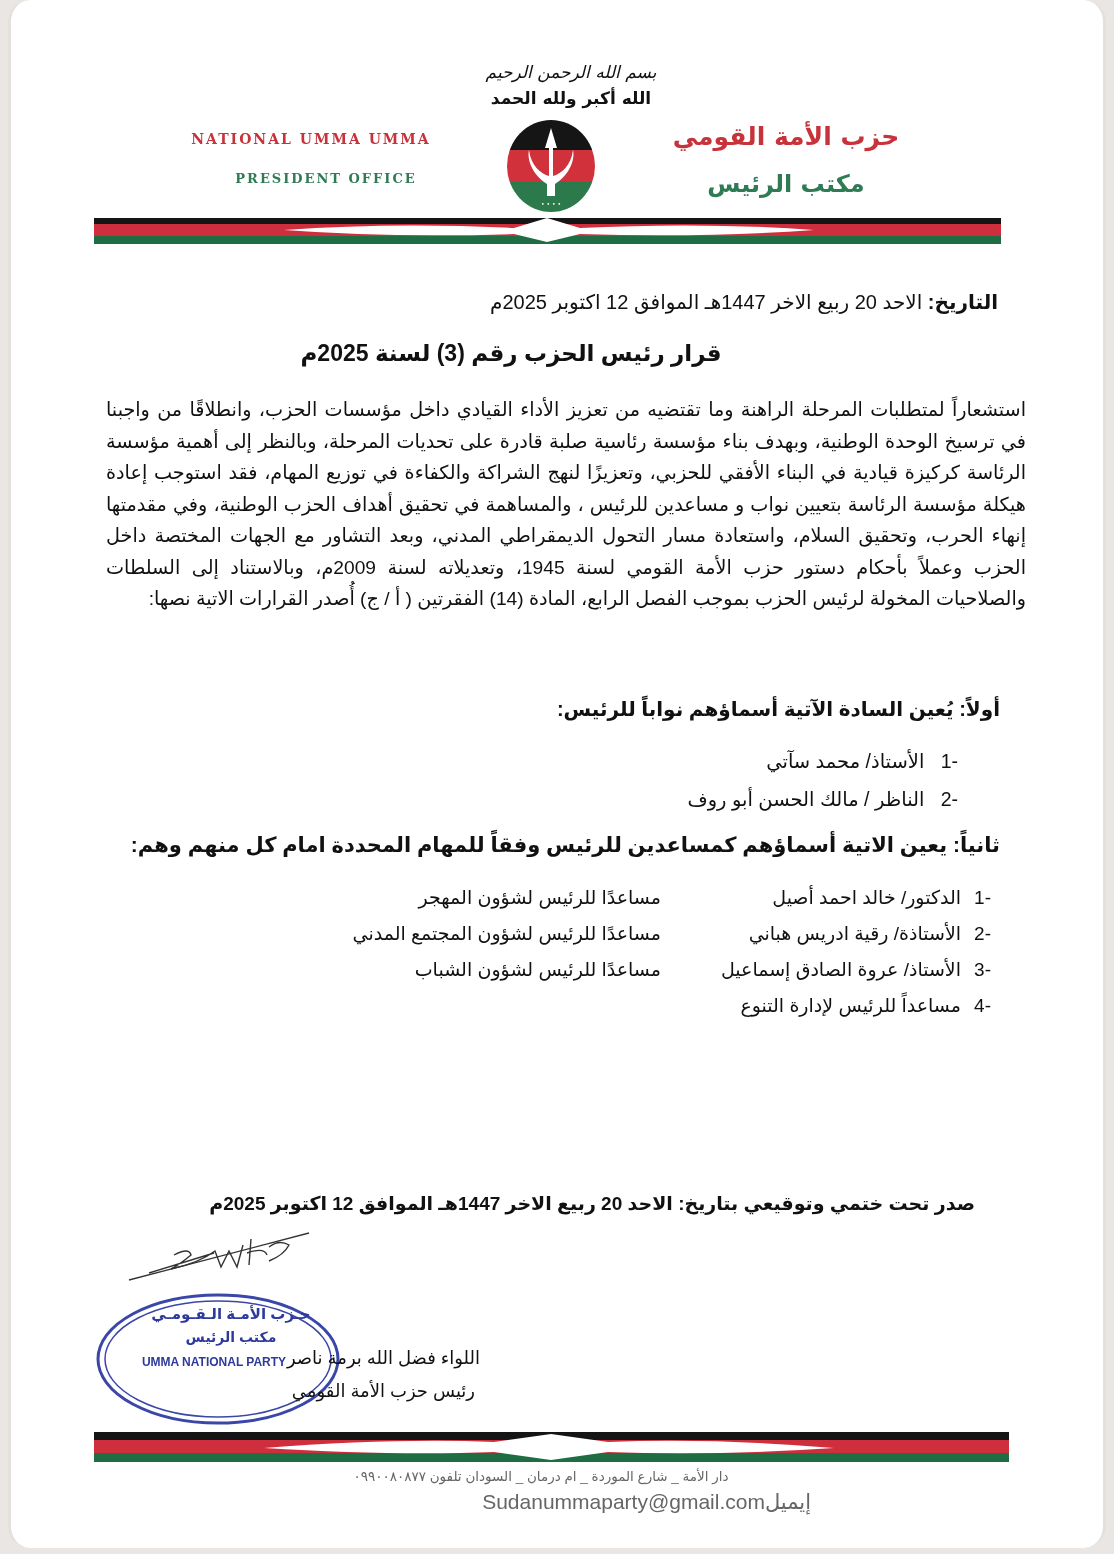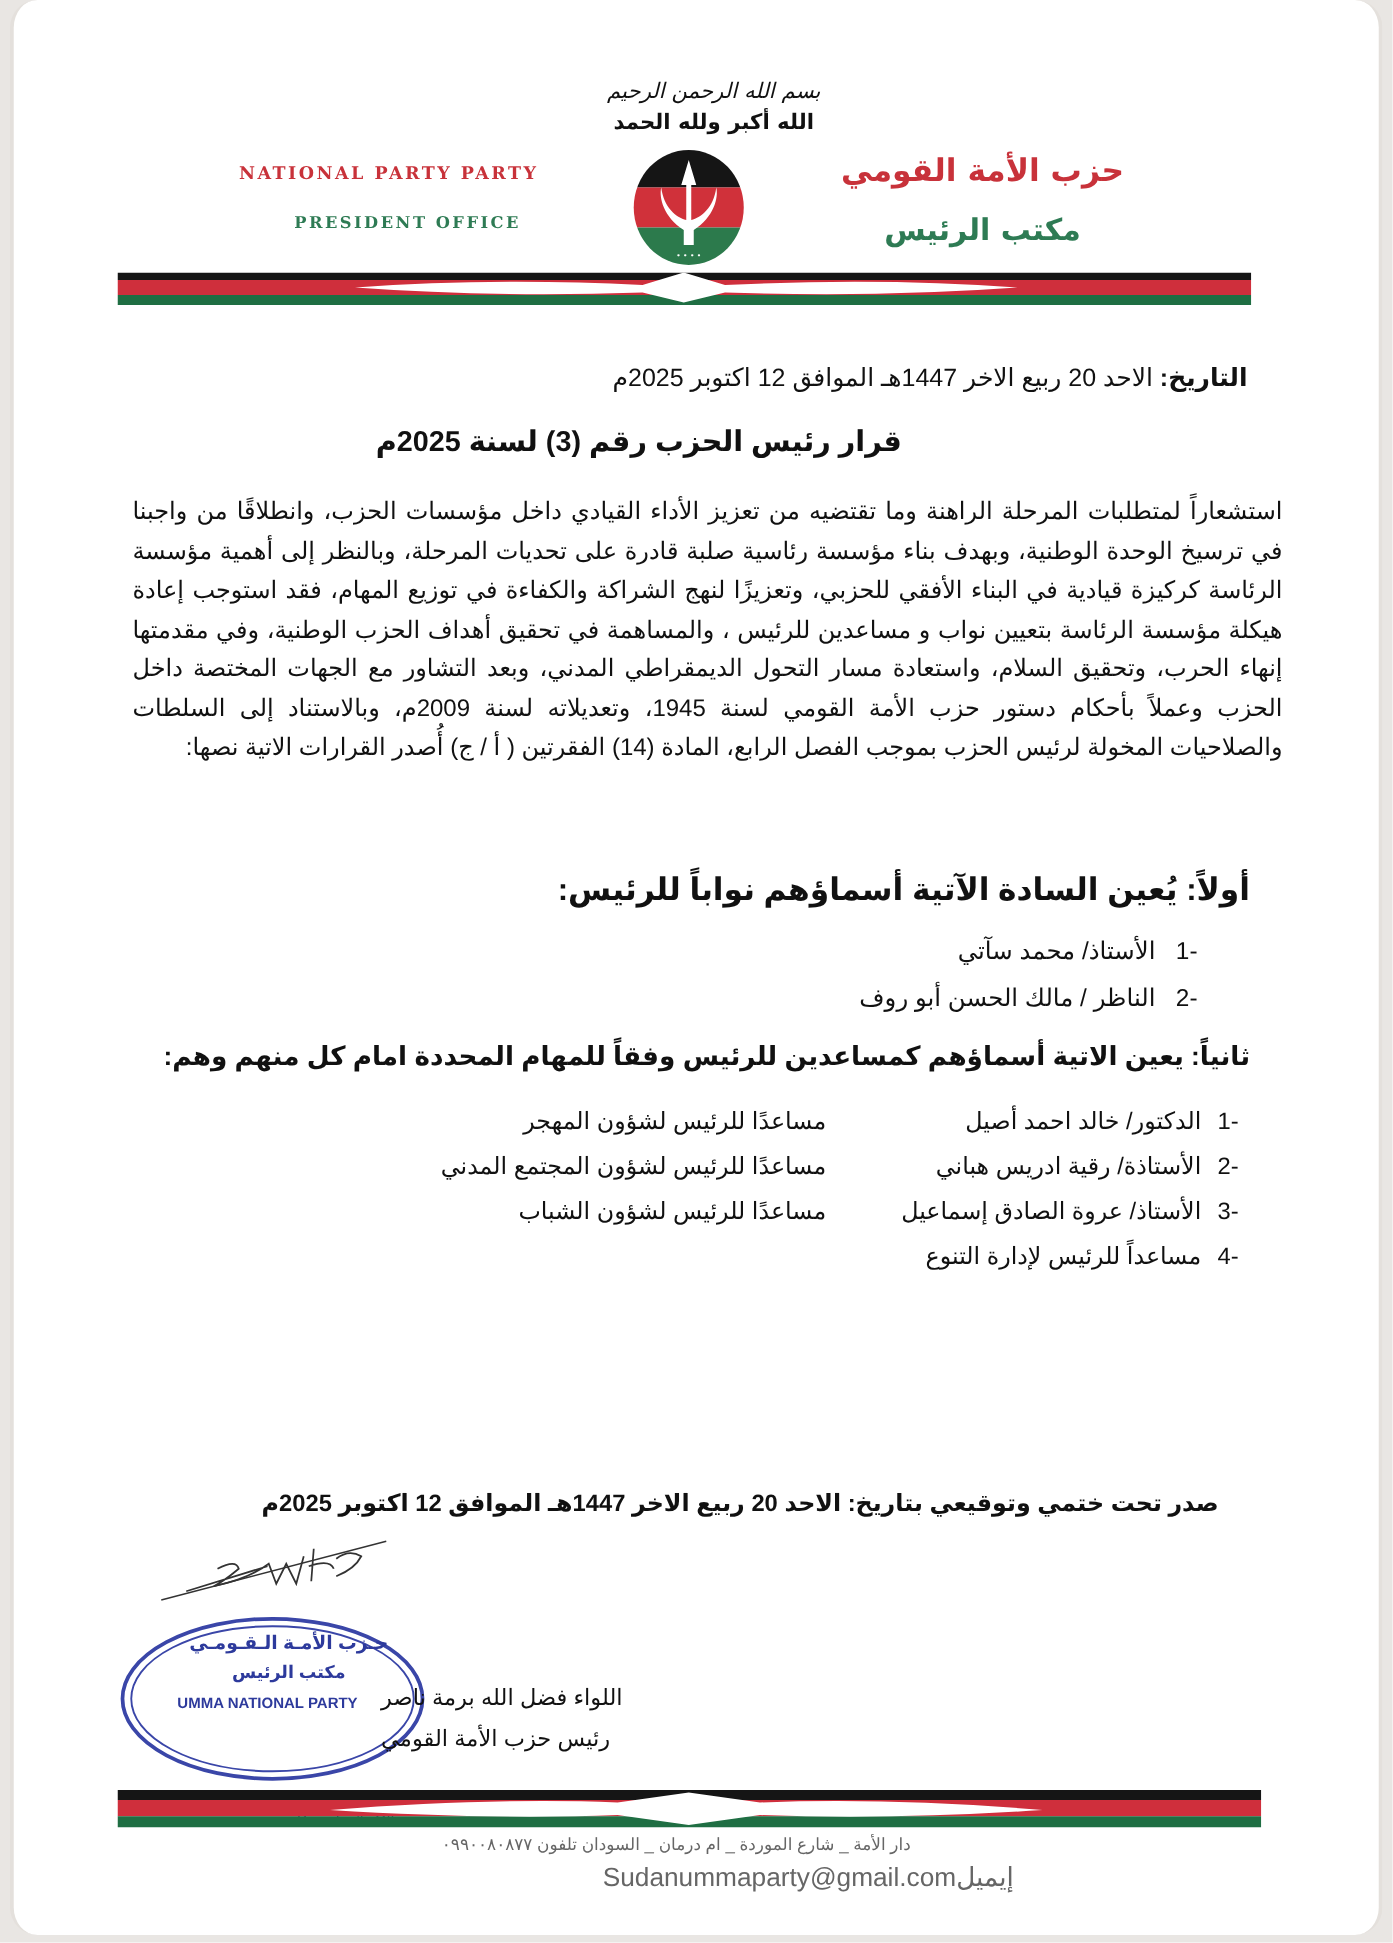--- a/index.html
+++ b/index.html
@@ -33,52 +33,52 @@
     .band { left: 83px; width: 907px; height: 26px; }
     .band-top { top: 218px; }
     .band-bottom { top: 1432px; width: 915px; height: 30px; }
 
     
     .date-line { right: 105px; top: 290px; font-size: 20px; }
     .date-line b { font-weight: bold; }
     .title { left: 200px; top: 340px; width: 600px; text-align: center; font-weight: bold; font-size: 23px; }
     .para { left: 95px; top: 394px; width: 920px; font-size: 19.2px; line-height: 31.5px; text-align: justify; text-align-last: right; }
 
-    .sec1 { right: 103px; top: 697px; font-weight: bold; font-size: 25px; }
+    .sec1 { right: 103px; top: 697px; font-weight: bold; font-size: 20px; }
     .list1 { right: 145px; top: 742px; font-size: 19.5px; line-height: 38px; margin-left: 48px; }
     .sec2 { right: 103px; top: 833px; font-weight: bold; font-size: 21px; }
     .list2 { left: 190px; top: 880px; width: 790px; font-size: 19px; }
     .l2row { display: flex; flex-direction: row; height: 36px; line-height: 36px; }
     .l2name { width: 300px; text-align: right; }
     .l2role { flex: 1; text-align: right; padding-right: 0; }
     .l2num { width: 30px; text-align: right; }
     .sec3 { right: 103px; top: 1088px; font-weight: bold; font-size: 20px; }
     .issued { right: 128px; top: 1192px; font-weight: bold; font-size: 19px; }
 
     
     .sig { left: 108px; top: 1225px; width: 200px; height: 60px; }
     .stamp { left: 82px; top: 1290px; width: 250px; height: 138px; }
     .stamp-t1 { left: 130px; top: 1305px; width: 180px; text-align: center; color: #2d3a9c; font-weight: bold; font-size: 15px; }
     .stamp-t2 { left: 130px; top: 1329px; width: 180px; text-align: center; color: #2d3a9c; font-weight: bold; font-size: 14px; }
     .stamp-t3 { left: 88px; top: 1355px; width: 230px; text-align: center; color: #2d3a9c; font-weight: bold; font-size: 12px; }
     .stamp-t4 { left: 100px; top: 1449px; width: 220px; text-align: right; color: #2d3a9c; font-weight: normal; font-size: 12px; }
-    .signer { right: 605px; top: 1342px; font-size: 18px; line-height: 33px; text-align: left; }
+    .signer { right: 623px; top: 1342px; font-size: 18px; line-height: 33px; text-align: center; }
 
     
     .footer-addr { left: 240px; top: 1468px; width: 580px; text-align: center; color: #666; font-size: 13.5px; }
     .footer-email { left: 300px; top: 1490px; width: 500px; text-align: right; color: #666; font-size: 21px; }
   </style>
 </head>
 <body>
 
 <div class="page">
 
   <div class="abs basmala rtl">بسم الله الرحمن الرحيم</div>
   <div class="abs takbir rtl">الله أكبر ولله الحمد</div>
-  <div class="abs en-party">NATIONAL PARTY PARTY</div>
+  <div class="abs en-party">NATIONAL UMMA UMMA</div>
   <div class="abs en-office">PRESIDENT OFFICE</div>
   <div class="abs ar-party rtl">حزب الأمة القومي</div>
   <div class="abs ar-office rtl">مكتب الرئيس</div>
 
   <svg class="abs logo" viewBox="0 0 92 96">
     <defs>
       <clipPath id="ov">
           <ellipse cx="46" cy="48" rx="44" ry="46"></ellipse>
         </clipPath>
     </defs>

